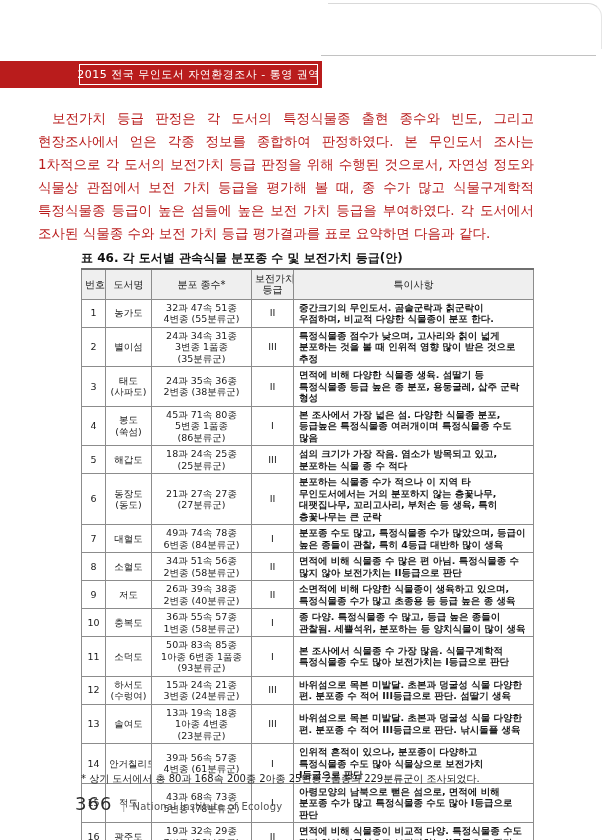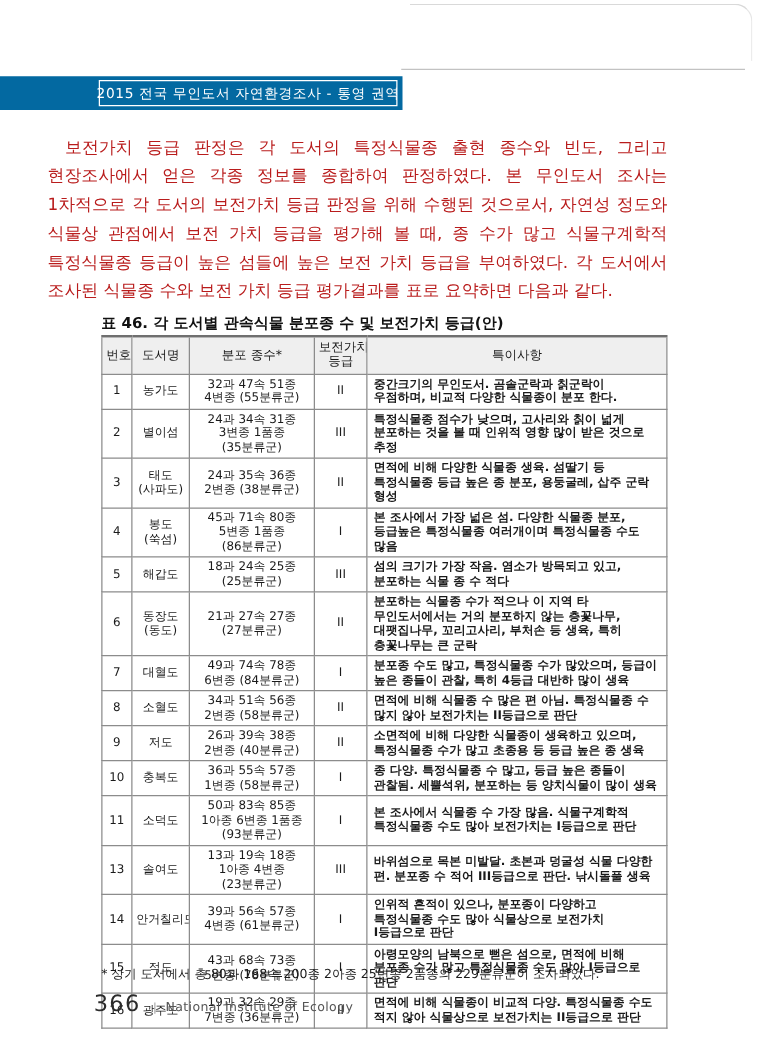--- a/index.html
+++ b/index.html
@@ -9,21 +9,21 @@
     font-family:"DejaVu Sans","Liberation Sans",sans-serif;
     color:#1f1f1f;
   }
   .page-edge {
     position:absolute; top:3px; left:328px; right:12px; height:46px;
     border-top:1px solid #d9d9d9; border-right:1px solid #e6e6e6;
     border-top-right-radius:14px;
   }
   .header-bar {
     position:absolute; top:61px; left:0; width:322px; height:27px;
-    background:#0369a1;
+    background:#b91c1c;
   }
   .header-box {
     position:absolute; top:3px; left:79px; right:4px; bottom:3px;
     border:1px solid #ffffff;
     display:flex; align-items:center; justify-content:center;
     color:#ffffff; font-size:11px; letter-spacing:0.5px; white-space:nowrap;
   }
   .header-rule {
     position:absolute; top:55px; left:321px; right:18px; height:0;
     border-top:1px solid #c2c2c2;
@@ -172,20 +172,27 @@
         <td class="remark">종 다양. 특정식물종 수 많고, 등급 높은 종들이 관찰됨. 세뿔석위, 분포하는 등 양치식물이 많이 생육</td>
       </tr>
       <tr>
         <td>11</td>
         <td>소덕도</td>
         <td>50과 83속 85종 1아종 6변종 1품종 (93분류군)</td>
         <td>I</td>
         <td class="remark">본 조사에서 식물종 수 가장 많음. 식물구계학적 특정식물종 수도 많아 보전가치는 I등급으로 판단</td>
       </tr>
       <tr>
+        <td>12</td>
+        <td>하서도 (수렁여)</td>
+        <td>15과 24속 21종 3변종 (24분류군)</td>
+        <td>III</td>
+        <td class="remark">바위섬으로 목본 미발달. 초본과 덩굴성 식물 다양한 편. 분포종 수 적어 III등급으로 판단. 섬딸기 생육</td>
+      </tr>
+      <tr>
         <td>13</td>
         <td>솔여도</td>
         <td>13과 19속 18종 1아종 4변종(23분류군)</td>
         <td>III</td>
         <td class="remark">바위섬으로 목본 미발달. 초본과 덩굴성 식물 다양한 편. 분포종 수 적어 III등급으로 판단. 낚시돌풀 생육</td>
       </tr>
       <tr>
         <td>14</td>
         <td>안거칠리도</td>
         <td>39과 56속 57종 4변종 (61분류군)</td>

